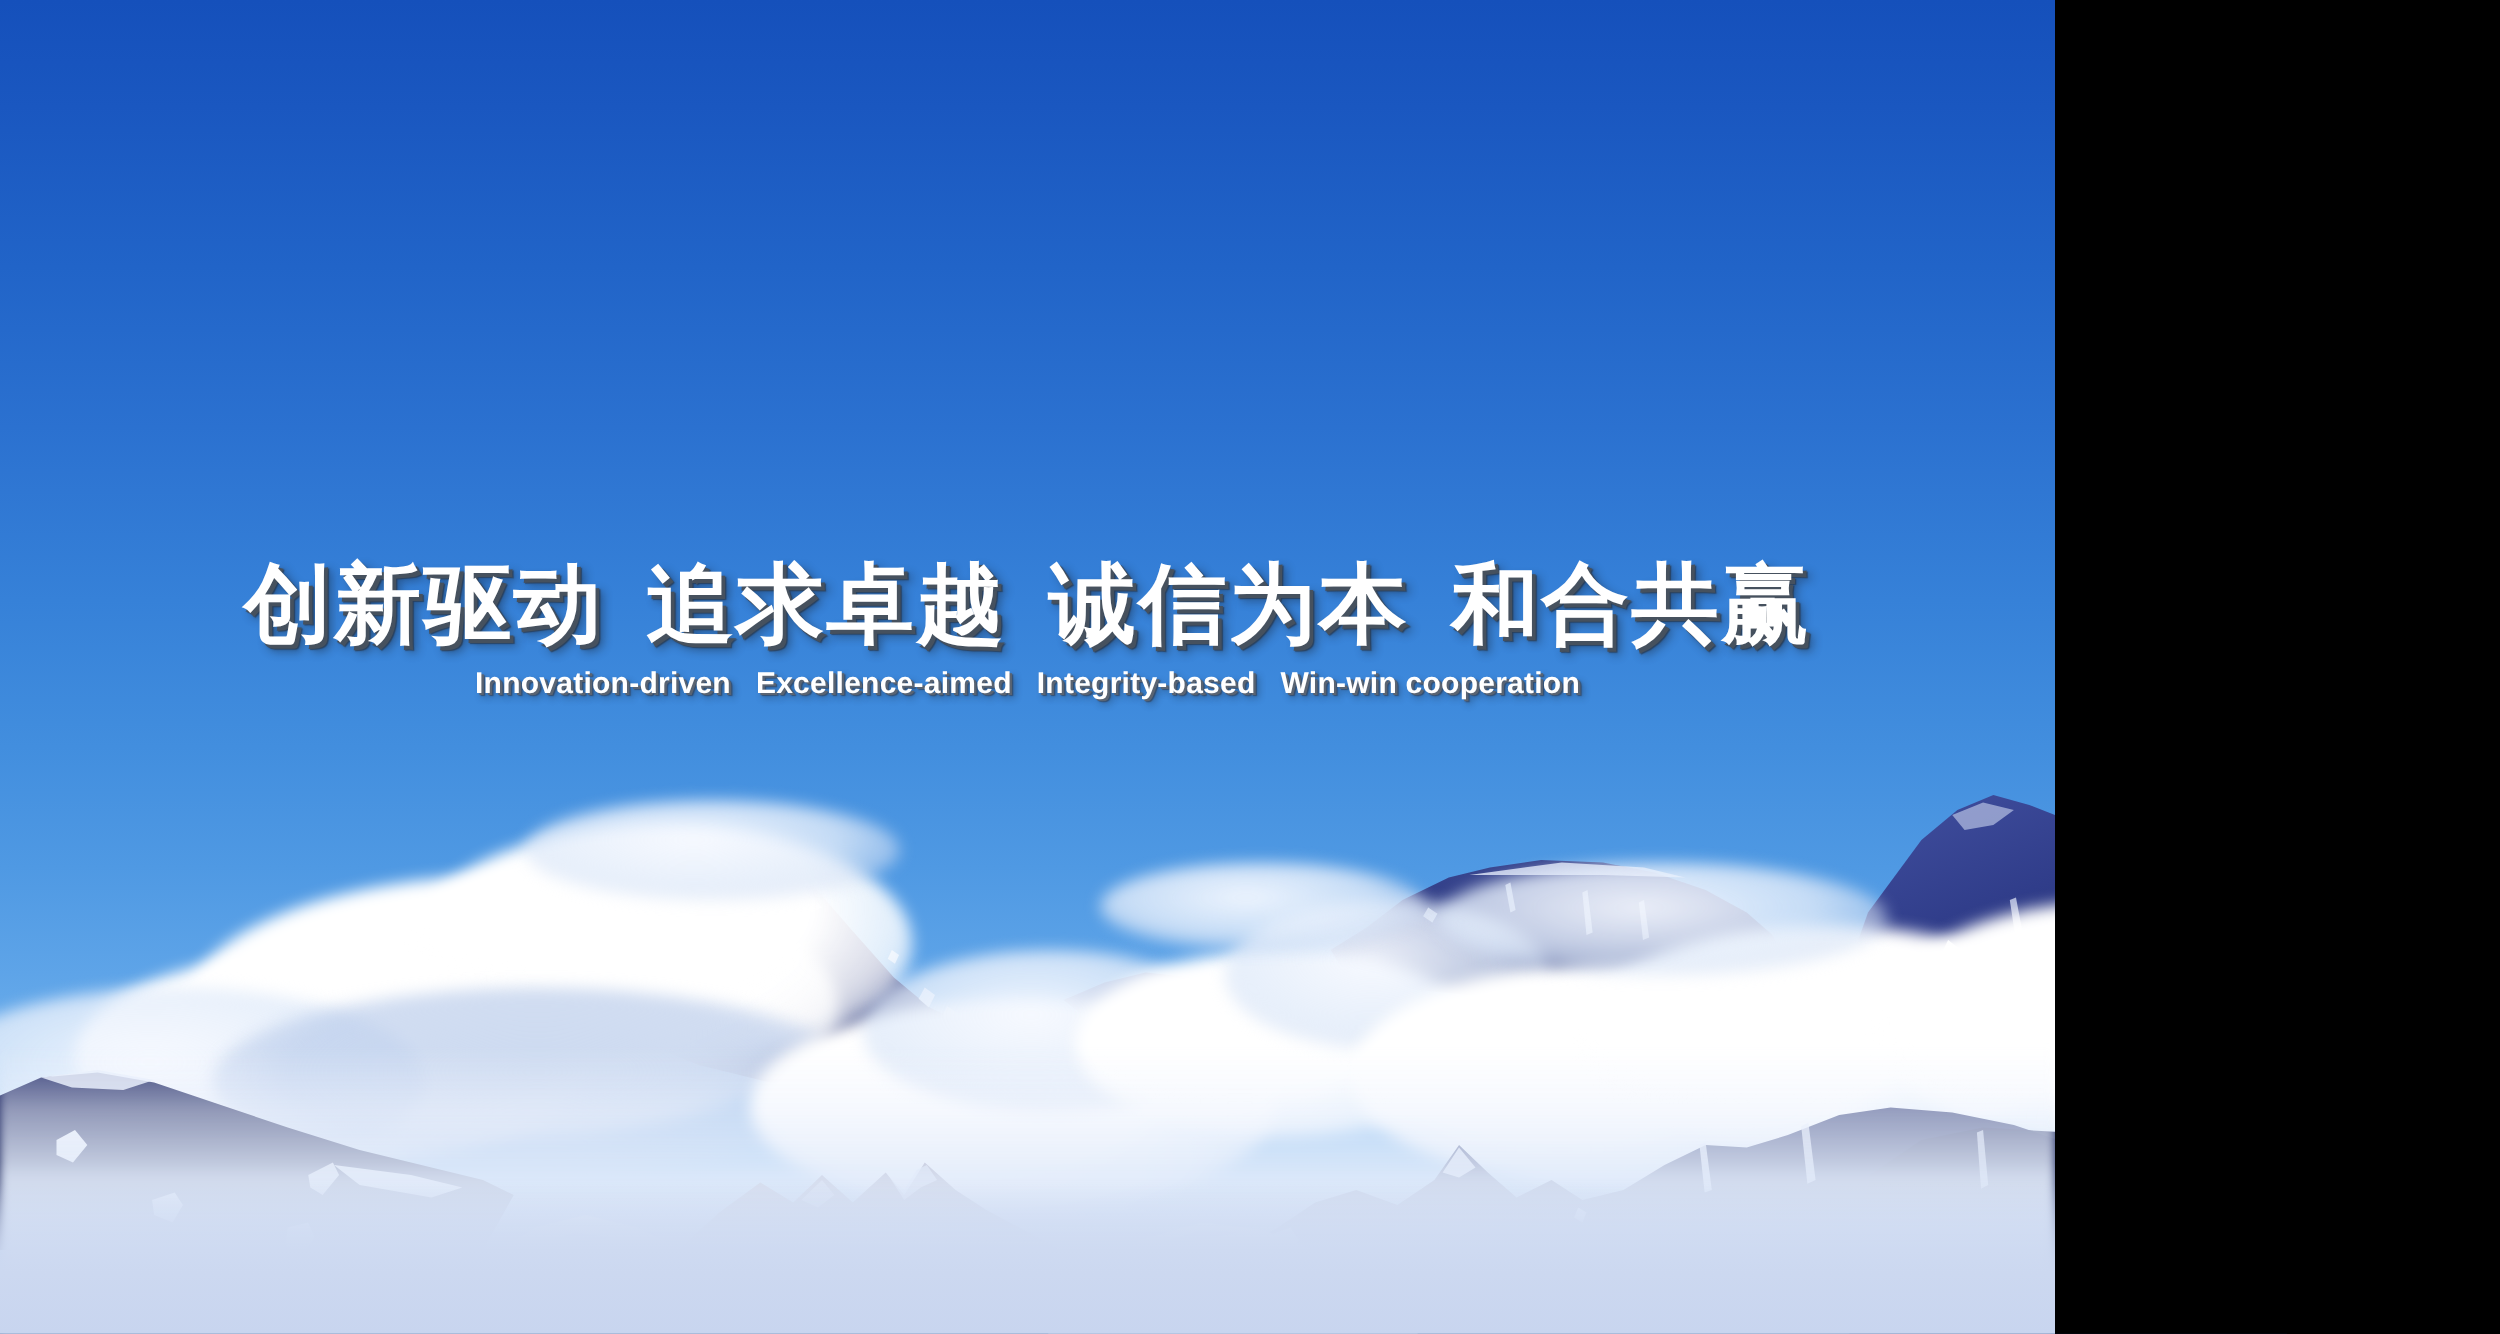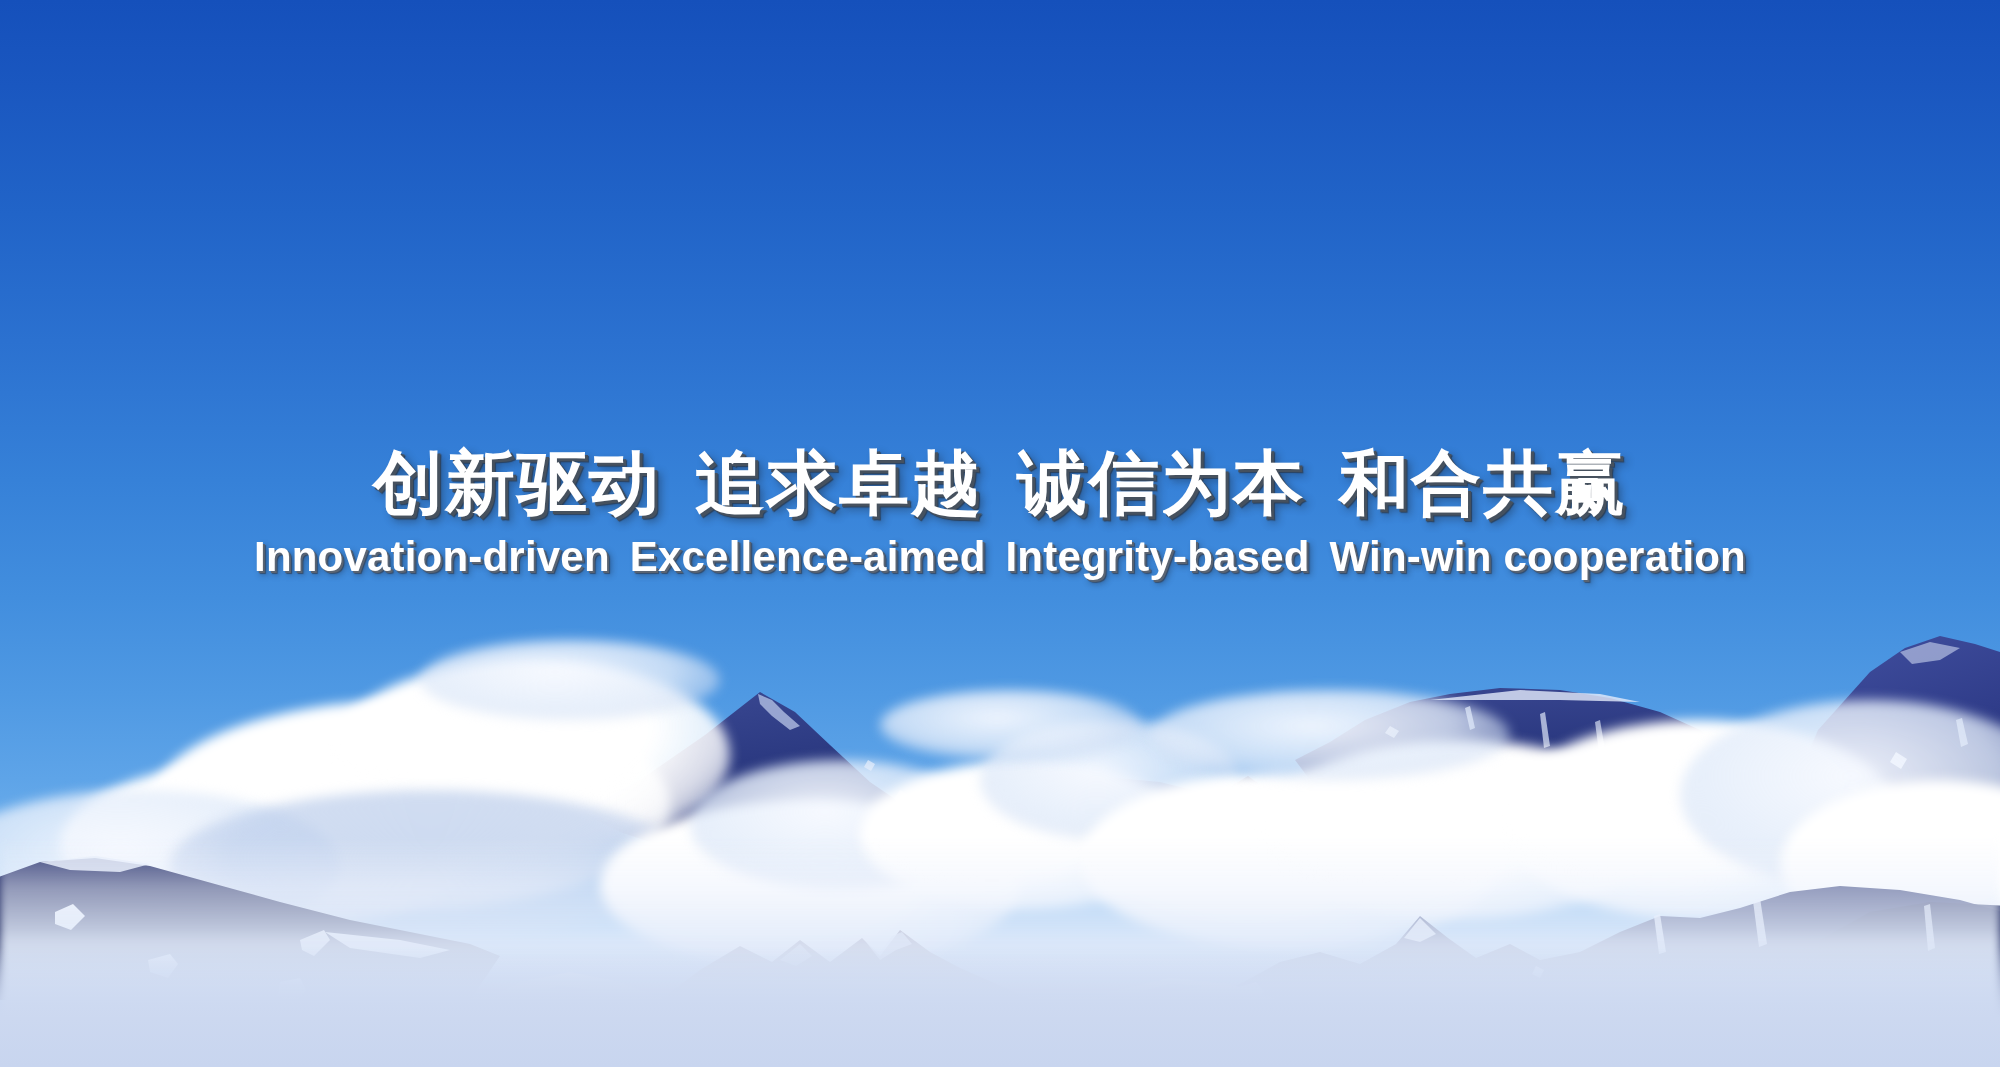--- a/index.html
+++ b/index.html
@@ -1,21 +1,21 @@
 <!DOCTYPE html>
 <html lang="zh"><head>
 <meta charset="utf-8">
 <title>Corporate Slogan Banner</title>
 <style>
   html,body{margin:0;padding:0;background:#000;}
   *{box-sizing:border-box;}
 
   #banner{
     position:relative;
-    width:2000px;
+    width:1644px;
     height:1067px;
     overflow:hidden;
     font-family:"Liberation Sans","DejaVu Sans",sans-serif;
     background:#1a56bd;
   }
 
   
   .sky{
     position:absolute;left:0;top:0;width:100%;height:100%;
     background:linear-gradient(180deg,
@@ -82,21 +82,21 @@
     letter-spacing:2px;
     white-space:nowrap;
     text-shadow:
        3px 3px 0 #46515e,
        4px 4px 1px rgba(40,52,68,.75),
        6px 6px 8px rgba(22,34,52,.45);
   }
   .slogan-cn .gap{display:inline-block;width:34px;}
   .slogan-en{
     margin-top:14px;
-    font-size:42px;
+    font-size:24px;
     font-weight:700;
     color:#ffffff;
     letter-spacing:.2px;
     white-space:nowrap;
     text-shadow:
        2px 2px 0 #5a6472,
        3px 3px 1px rgba(48,60,78,.7),
        4px 4px 6px rgba(22,34,52,.42);
   }
   .slogan-en .gap{display:inline-block;width:20px;}

